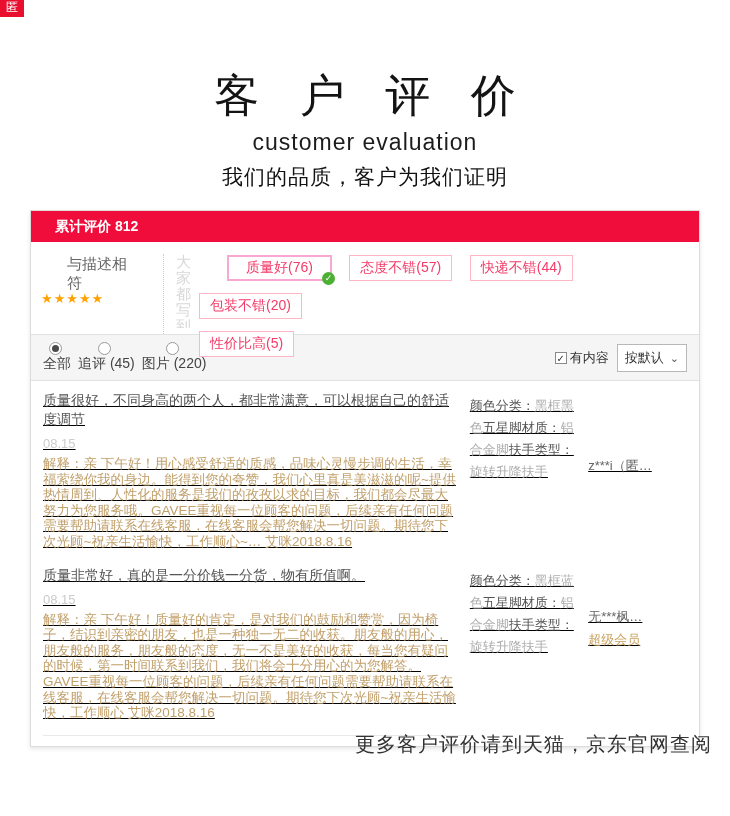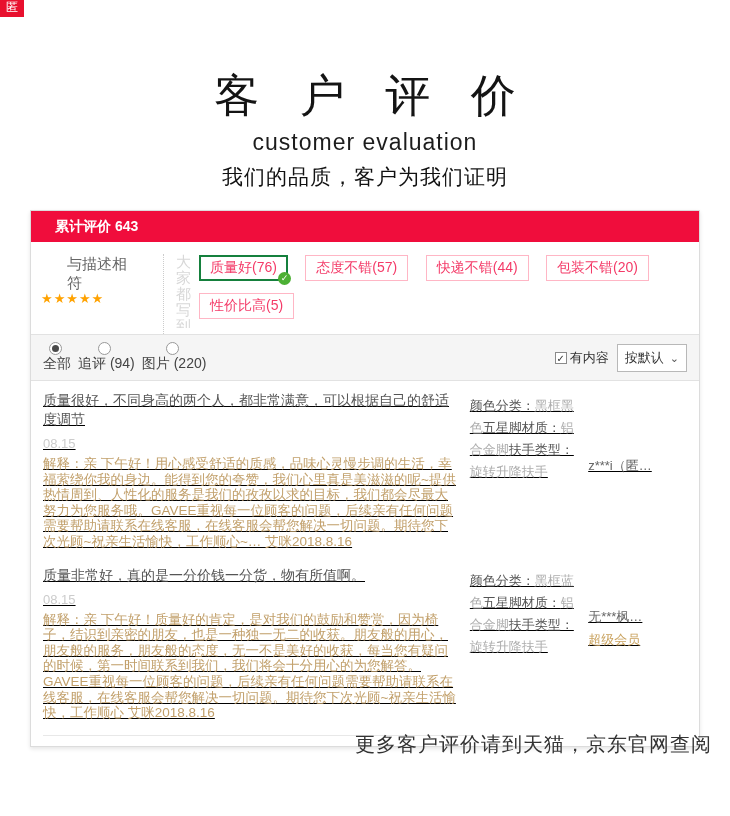--- a/index.html
+++ b/index.html
@@ -27,21 +27,21 @@
   .rating { width:122px; text-align:left; }
   .rating-label { width:70px; margin:2px auto 0; font-size:15px; line-height:19px; color:#666; word-break:break-all; }
   .rating-score { font-size:27px; line-height:30px; color:#ff6600; font-weight:bold; margin-top:1px; }
   .rating-stars { font-size:13px; color:#ffa200; letter-spacing:1px; line-height:14px; }
   .v-divider { border-left:1px dotted #ccc; height:80px; margin-top:2px; }
   .v-label { width:17px; font-size:15px; line-height:16px; color:#d8d8d8; word-break:break-all;
     margin:2px 6px 0 12px; overflow:hidden; }
   .tags { flex:1; padding-top:3px; }
   .tag { position:relative; display:inline-block; margin:0 13px 12px 0; padding:3px 10px;
     border:1px solid #ffb6c5; color:#f43b68; font-size:14px; background:#fff; cursor:pointer; }
-  .tag.selected { border:2px solid #15803d; padding:2px 9px; }
+  .tag.selected { border:2px solid #f9a8d4; padding:2px 17px;margin-left:28px; }
   .tag .check { position:absolute; right:-5px; bottom:-6px; width:13px; height:13px; border-radius:50%;
     background:#4cb034; color:#fff; font-size:9px; line-height:13px; text-align:center; }
 
   .filterbar { display:flex; align-items:center; background:#f5f5f5;
     border-top:1px solid #e2e2e2; border-bottom:1px solid #e2e2e2; padding:7px 12px; font-size:14px; color:#444; }
   .radio-item { display:flex; align-items:center; margin-right:7px; cursor:pointer;flex-direction:column; }
   .radio { width:13px; height:13px; border:1px solid #999; border-radius:50%; background:#fff;
     margin-right:4px; position:relative; }
   .radio.on::after { content:""; position:absolute; left:2px; top:2px; width:7px; height:7px;
     border-radius:50%; background:#4a4a4a; }
@@ -80,21 +80,21 @@
   <div class="corner-badge">匿</div>
 
   <div class="head">
     <div class="title">客 户 评 价</div>
     <div class="subtitle-en">customer evaluation</div>
     <div class="subtitle-cn">我们的品质，客户为我们证明</div>
   </div>
 
   <div class="panel">
 
-    <div class="panel-header">累计评价 643</div>
+    <div class="panel-header">累计评价 812</div>
 
     <div class="summary">
       <div class="rating">
         <div class="rating-label">与描述相符</div>
         <div class="rating-stars">★★★★★</div>
       </div>
       <div class="v-divider"></div>
       <div class="v-label">大家都写到</div>
       <div class="tags">
         <span class="tag selected">
@@ -109,21 +109,21 @@
       </div>
     </div>
 
     <div class="filterbar">
       <span class="radio-item">
         <span class="radio on"></span>
         <span>全部</span>
       </span>
       <span class="radio-item">
         <span class="radio"></span>
-        <span>追评 (94)</span>
+        <span>追评 (45)</span>
       </span>
       <span class="radio-item">
         <span class="radio"></span>
         <span>图片 (220)</span>
       </span>
       <span class="filter-right">
         <span class="checkbox">✓</span>
         <span class="hc-label">有内容</span>
         <span class="select">
           <span>按默认</span>

